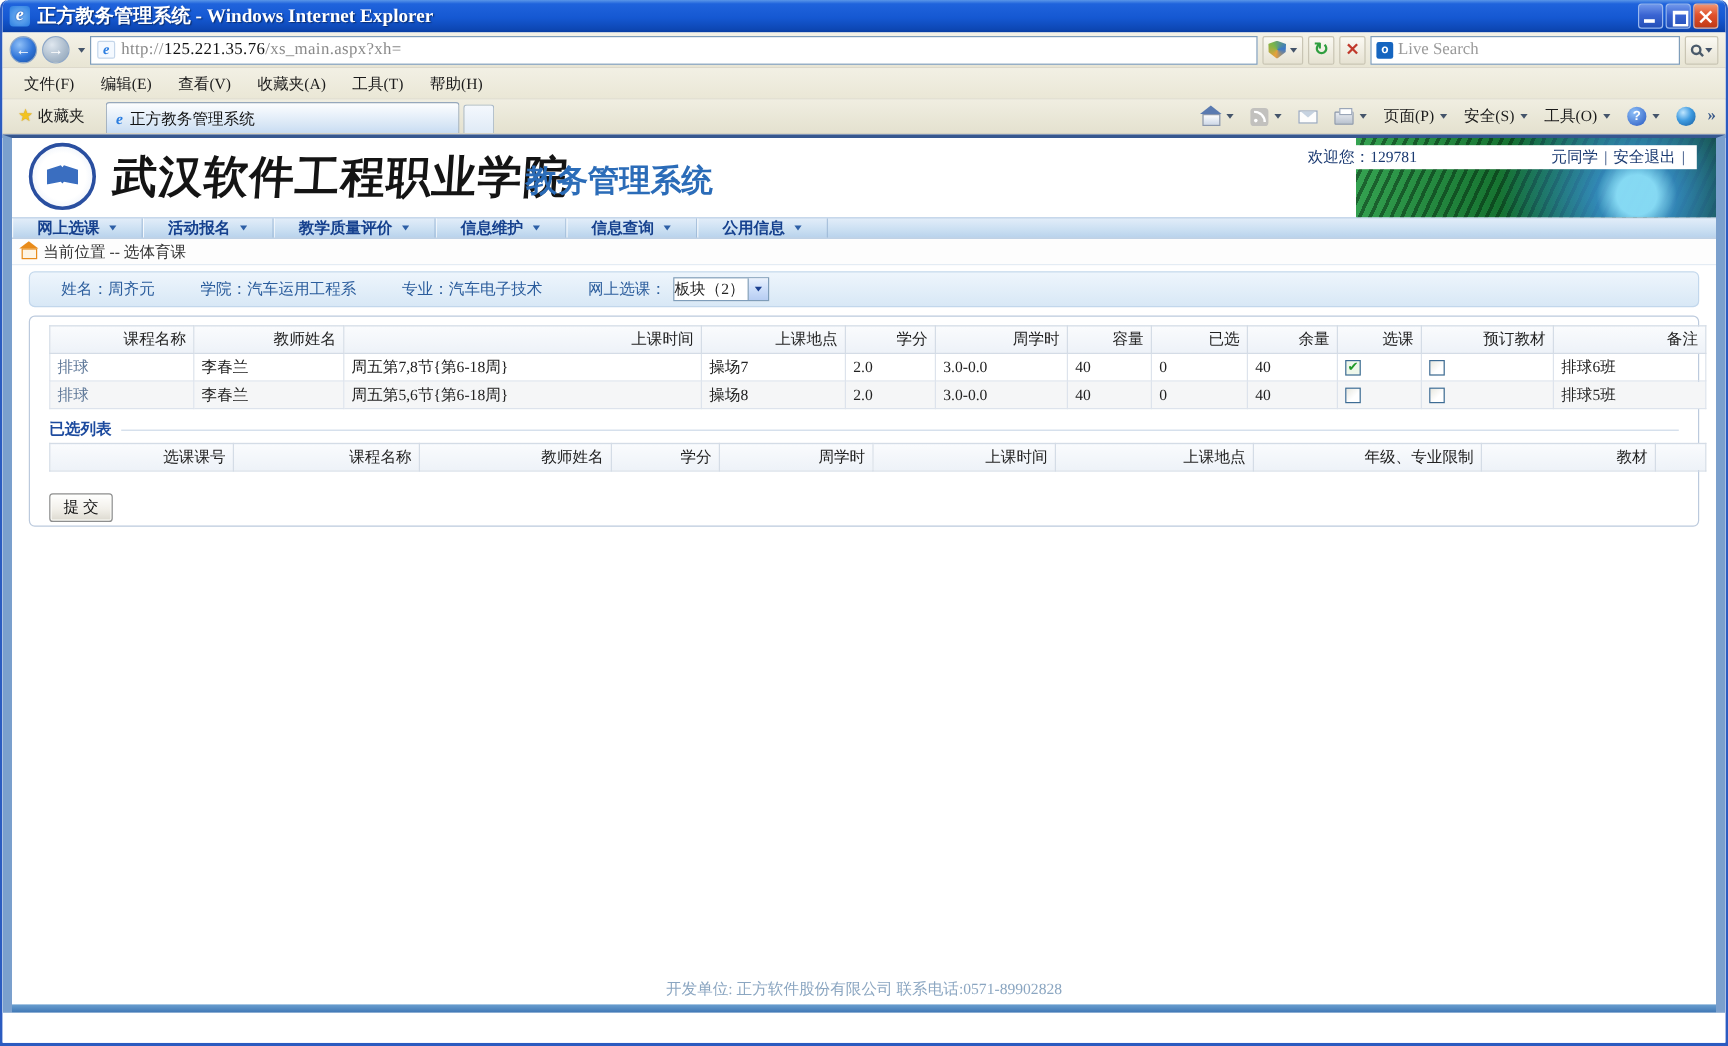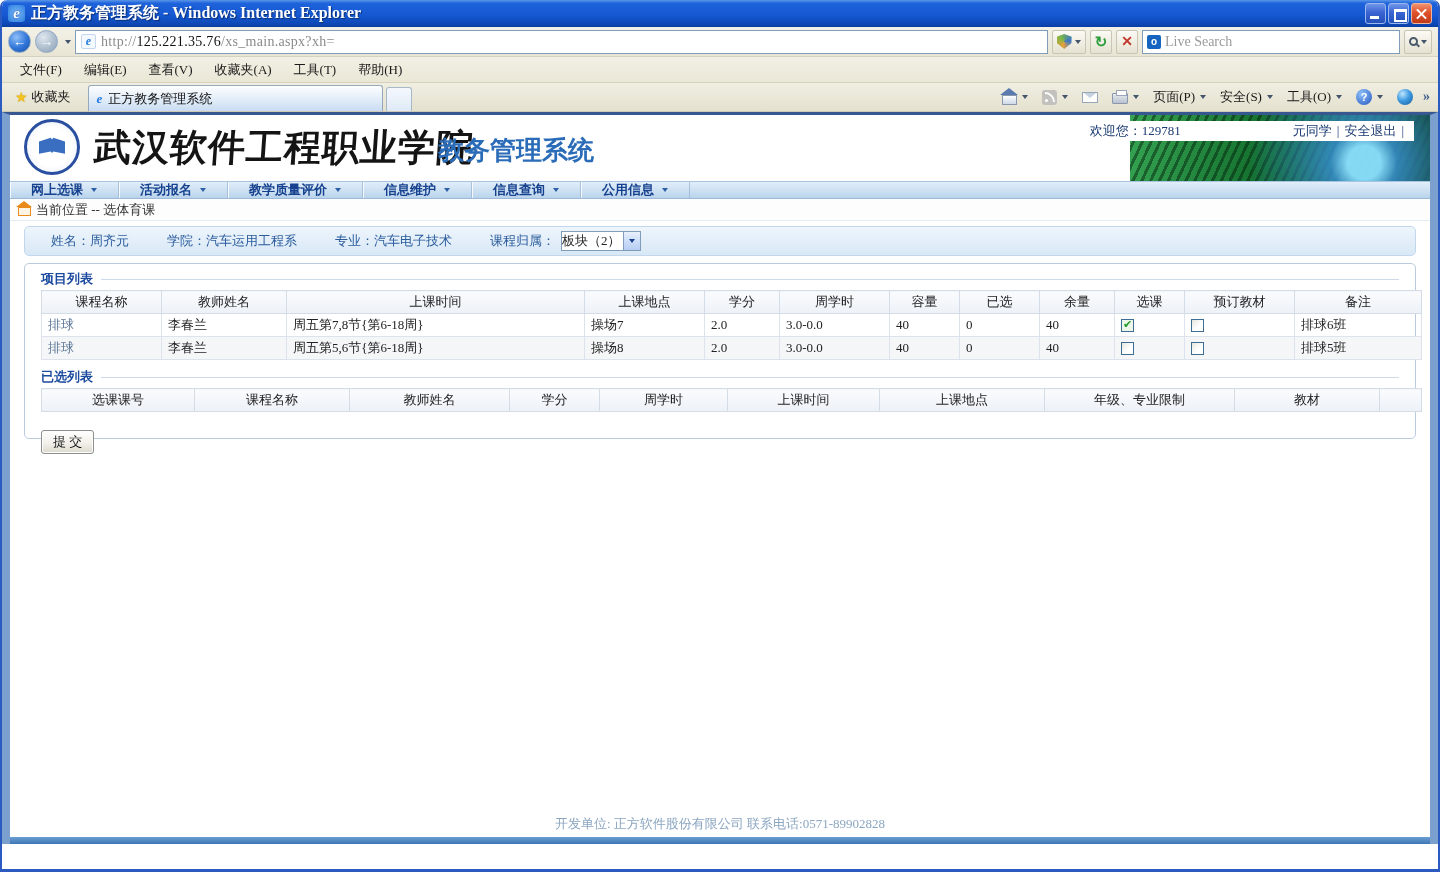--- a/index.html
+++ b/index.html
@@ -102,21 +102,21 @@
   .select .btn{width:17px;height:18px;background:linear-gradient(#e9f1fd,#cfe0fa 45%,#b7cdf2);border-left:1px solid #7f9db9;display:flex;align-items:center;justify-content:center;}
   .select .btn .dd{border-top-color:#1a3f8f;margin-left:0;}
   .ig{display:flex;align-items:center;}
 
   .panel{margin:7px 14px 0;height:176px;border:1px solid #bccadd;border-radius:5px;background:#fff;padding:7px 16px 10px;position:relative;}
   .legend{display:flex;align-items:center;height:16px;margin-bottom:3px;}
   .legend .lg-txt{font-weight:bold;color:#1c4a9e;font-size:13px;white-space:nowrap;}
   .legend::after{content:"";flex:1;height:1px;background:#ccd9e8;margin-left:8px;}
 
   table.grid{width:100%;border-collapse:collapse;table-layout:fixed;font-size:13px;color:#222;border:1px solid #c3d0e0;}
-  table.grid th{font-weight:normal;text-align:center;background:linear-gradient(#fafbfd,#edf2f8);border:1px solid #d4dce6;padding:2px 6px;height:20px;white-space:nowrap;overflow:hidden;}
+  table.grid th{font-weight:normal;text-align:right;background:linear-gradient(#fafbfd,#edf2f8);border:1px solid #d4dce6;padding:2px 6px;height:20px;white-space:nowrap;overflow:hidden;}
   table.grid td{border:1px solid #dde3ec;padding:2px 6px;height:20px;white-space:nowrap;overflow:hidden;}
   tr.alt td{background:#f5f6f7;}
   .course-link{color:#5b7596;cursor:pointer;}
 
   .checkbox{width:13px;height:13px;border:1px solid #3d6c94;background:linear-gradient(135deg,#e7e7df,#ffffff 60%);display:flex;align-items:center;justify-content:center;}
   .checkbox .check{display:none;color:#1f9a28;font-size:11px;font-weight:bold;line-height:1;font-family:"DejaVu Sans",sans-serif;margin-top:-1px;}
   .checkbox.checked{background:#eef7ea;}
   .checkbox.checked .check{display:block;}
 
   .submit-row{text-align:left;margin-top:18px;padding-right:2px;}
@@ -284,35 +284,32 @@
     <div class="crumb">
       <span class="house"></span>
       <span>当前位置 -- 选体育课</span>
     </div>
 
     <div class="infobar">
       <span>姓名：周齐元</span>
       <span>学院：汽车运用工程系</span>
       <span>专业：汽车电子技术</span>
       <span class="ig">
-        <span>课程归属：</span>
+        <span>网上选课：</span>
         <span class="select">
           <span class="txt">板块（2）</span>
           <span class="btn">
               <span class="dd"></span>
             </span>
         </span>
       </span>
     </div>
 
     <div class="panel">
 
-      <div class="legend">
-        <span class="lg-txt">项目列表</span>
-      </div>
 
       <table class="grid">
         <colgroup>
           <col style="width:120px">
             <col style="width:125px">
             <col style="width:298px">
             <col style="width:120px">
           <col style="width:75px">
             <col style="width:110px">
             <col style="width:70px">

